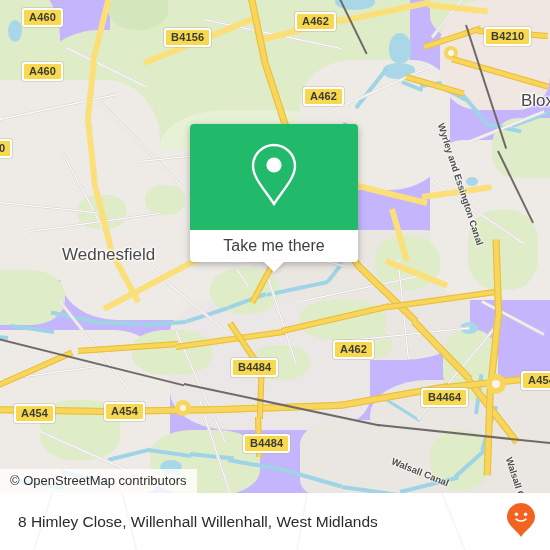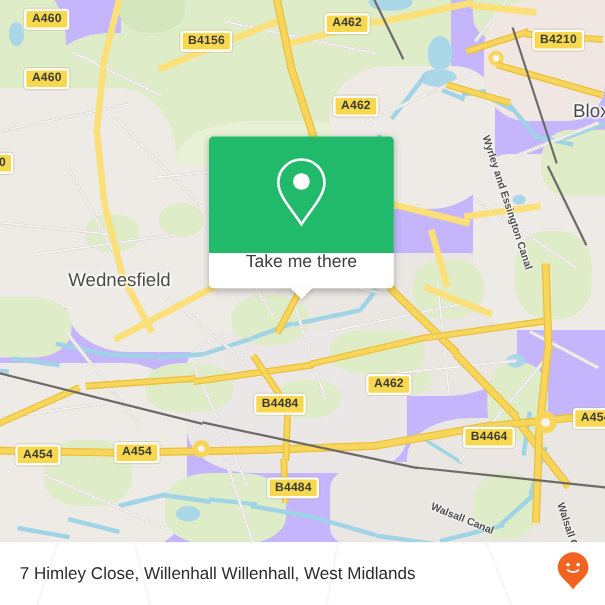--- a/index.html
+++ b/index.html
@@ -93,21 +93,21 @@
   #callout-head {
     height: 106px;
     background: #21ba6b;
     border-radius: 4px 4px 0 0;
     display: flex; align-items: center; justify-content: center;
   }
   #callout-foot {
     height: 32px;
     background: #ffffff;
     border-radius: 0 0 4px 4px;
-    display: flex; justify-content: center;
+    display: flex; align-items: center; justify-content: center;
     position: relative;
   }
   #callout-foot-label {
     color: #3f3f3f;
     font-size: 16px;
     font-family: "Liberation Sans", sans-serif;
   }
   #callout-tail {
     position: absolute;
     left: 50%; bottom: -10px;
@@ -394,29 +394,30 @@
             <circle cx="27" cy="25" r="7.6" fill="#ffffff"></circle>
           </svg>
         </span>
       </div>
       <div id="callout-foot">
         <span id="callout-foot-label">Take me there</span>
         <div id="callout-tail"></div>
       </div>
     </div>
 
+    <div id="attribution">© OpenStreetMap contributors</div>
   </div>
 
   <div id="footer">
     <div class="wm" style="left:40px;  top:-20px; width:2px; height:110px; transform:rotate(18deg);"></div>
     <div class="wm" style="left:130px; top:-20px; width:2px; height:110px; transform:rotate(-14deg);"></div>
     <div class="wm" style="left:300px; top:-20px; width:2px; height:110px; transform:rotate(10deg);"></div>
     <div class="wm" style="left:455px; top:-20px; width:2px; height:110px; transform:rotate(-22deg);"></div>
 
-    <div id="footer-address">7 Himley Close, Willenhall Willenhall, West Midlands</div>
+    <div id="footer-address">8 Himley Close, Willenhall Willenhall, West Midlands</div>
 
     <div id="brand">
       <span>
         <svg width="30" height="36" viewBox="0 0 30 36" aria-hidden="true">
           <path d="M15 1 C7.3 1 1 7.3 1 15 C1 23 10 27.5 15 35 C20 27.5 29 23 29 15 C29 7.3 22.7 1 15 1 Z" fill="#f26322"></path>
           <circle cx="10.4" cy="12.2" r="1.7" fill="#ffffff"></circle>
           <circle cx="19.6" cy="12.2" r="1.7" fill="#ffffff"></circle>
           <path d="M10.2 17.2 C12 19.6 18 19.6 19.8 17.2" fill="none" stroke="#ffffff" stroke-width="1.7" stroke-linecap="round"></path>
         </svg>
       </span>

